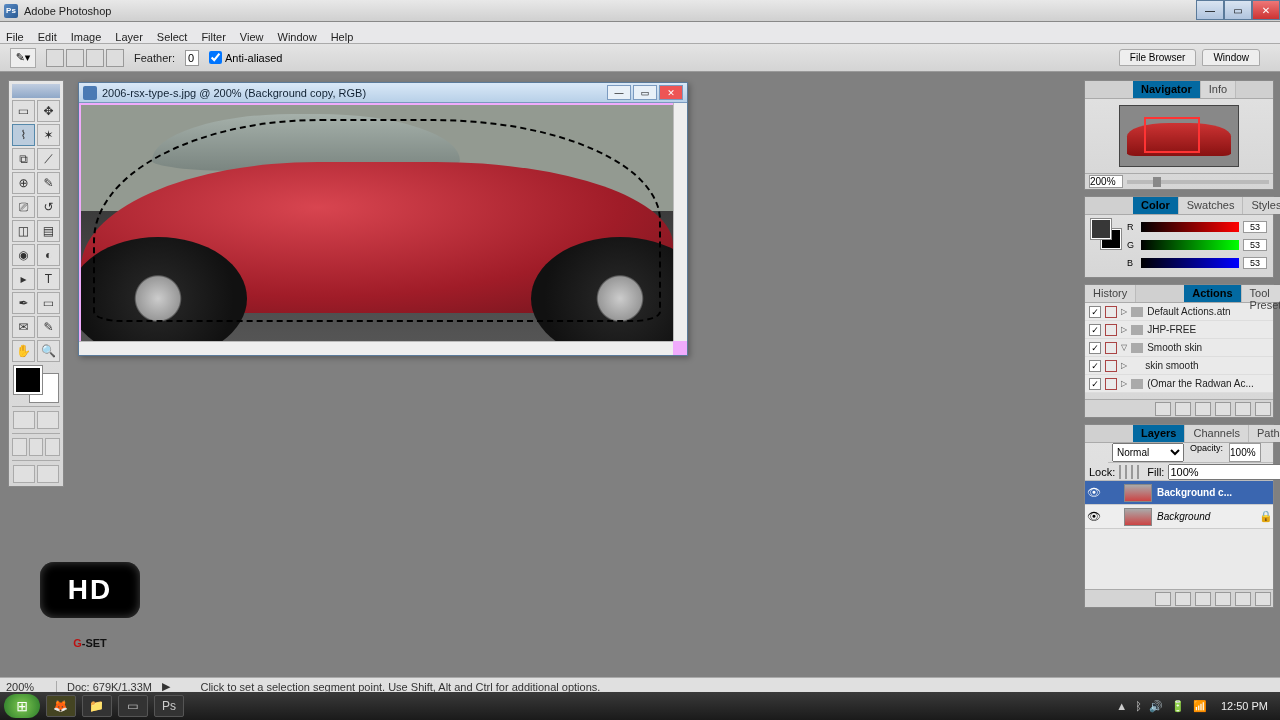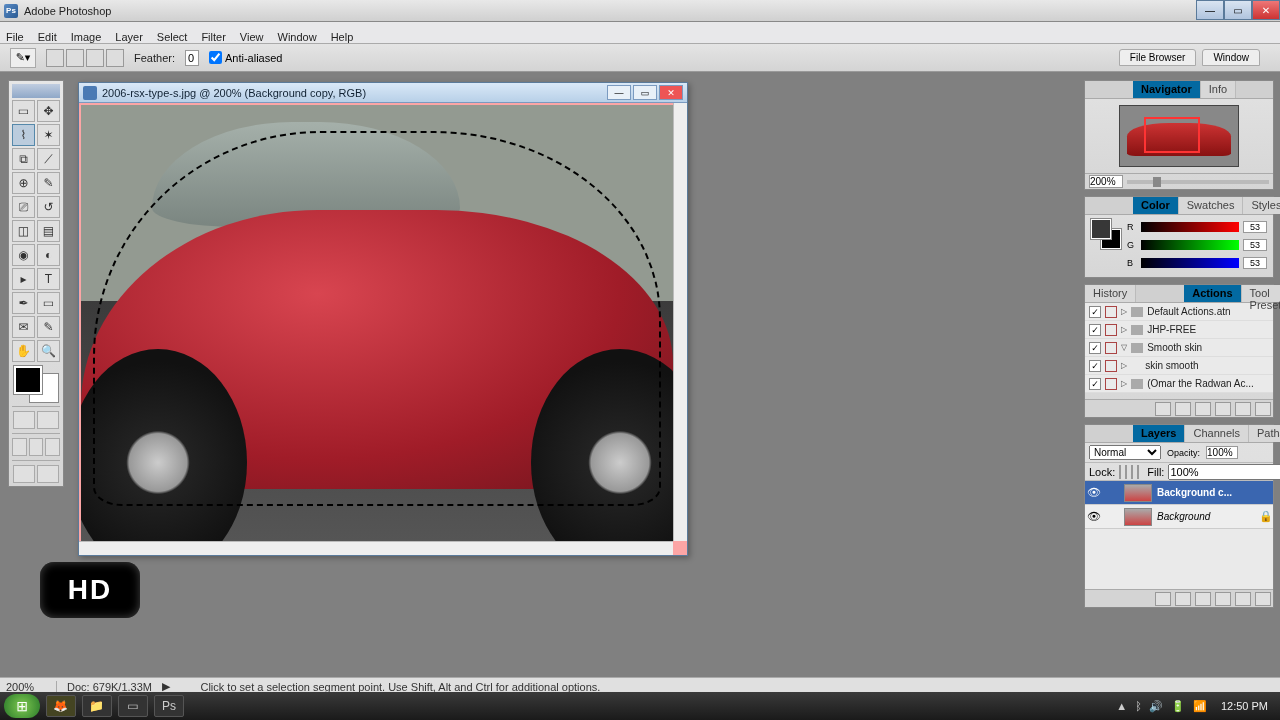--- a/index.html
+++ b/index.html
@@ -29,21 +29,21 @@
 .tools .row { display:flex; gap:2px; margin-bottom:2px;}
 .tools .tbtn { width:24px; height:22px; background:#e0e0e0; border:1px solid #aaa; display:flex;align-items:center;justify-content:center; font-size:12px; color:#333;}
 .tools .tbtn.sel { background:#bcd; border-color:#58a;}
 .tools .swatch-big { width:44px; height:36px; position:relative; margin:4px auto;}
 .tools .swatch-big .fg { width:28px;height:28px;background:#000;border:2px solid #fff; outline:1px solid #888; position:absolute;left:0;top:0;z-index:2;}
 .tools .swatch-big .bg { width:28px;height:28px;background:#fff;border:2px solid #fff; outline:1px solid #888; position:absolute;right:0;bottom:0;}
 .tools .sep { height:1px; background:#aaa; margin:4px 0;}
 .tools .mini { display:flex; gap:2px; justify-content:center;}
 .tools .mini div { width:22px;height:18px;background:#e0e0e0;border:1px solid #aaa;}
 
-.doc-win { position:absolute; left:78px; top:10px; width:610px; height:474px; background:#fca5a5; border:1px solid #5a7a9a; box-shadow:2px 2px 6px rgba(0,0,0,.3);}
+.doc-win { position:absolute; left:78px; top:10px; width:610px; height:274px; background:#f0abfc; border:1px solid #5a7a9a; box-shadow:2px 2px 6px rgba(0,0,0,.3);}
 .doc-win .dtitle { height:20px; background:linear-gradient(#d9e8f7,#b8d0e8); display:flex; align-items:center; padding:0 4px; border-bottom:1px solid #7a9ac0;}
 .doc-win .dtitle .dicon { width:14px;height:14px;background:#4a7ab4;border-radius:2px;margin-right:5px;}
 .doc-win .dtitle .dtxt { flex:1; color:#123; font-size:11px;}
 .doc-win .dtitle .dbtns { display:flex; gap:2px;}
 .doc-win .dtitle .dbtns div { width:24px;height:15px;border:1px solid #7a9ac0;background:#e8f0f8;display:flex;align-items:center;justify-content:center;font-size:9px;}
 .doc-win .dtitle .dbtns .dclose{background:#e55;color:#fff;}
 .doc-win .canvas { position:absolute; left:2px; top:22px; right:14px; bottom:14px; overflow:hidden; background:#808080;}
 .doc-win .vscroll { position:absolute; right:0; top:20px; bottom:14px; width:14px; background:#eee; border-left:1px solid #bbb;}
 .doc-win .hscroll { position:absolute; left:0; right:14px; bottom:0; height:14px; background:#eee; border-top:1px solid #bbb;}
 .car-img { width:100%; height:100%; position:relative; background:linear-gradient(#939a91 0%, #939a91 45%, #3b3b3b 45%, #555 100%);}
@@ -80,21 +80,21 @@
 .crow .bar.b { background:linear-gradient(to right,#000,#00f);}
 .crow .val { width:24px; font-size:9px; border:1px solid #999; text-align:center; background:#fff;}
 
 .act-body { height:96px; overflow:hidden;}
 .act-row { display:flex; align-items:center; height:18px; padding:0 4px; gap:4px; border-bottom:1px solid #ddd; background:#eaeaea;}
 .act-row .chk { width:12px;height:12px;border:1px solid #888;background:#fff;display:flex;align-items:center;justify-content:center;font-size:9px;}
 .act-row .boxr { width:12px;height:12px;border:1px solid #a44;}
 .act-row .tri { font-size:8px; color:#555;}
 .act-row .fold { width:12px;height:10px;background:#aaa;}
 .act-row .nm { flex:1; font-size:10px; color:#222;}
-.lay-opts { display:flex; align-items:center; height:20px; padding:0 4px; gap:6px; border-bottom:1px solid #bbb;}
+.lay-opts { display:flex; height:20px; padding:0 4px; gap:6px; border-bottom:1px solid #bbb;margin-left:23px;}
 .lay-opts select { font-size:10px; width:72px;}
 .lay-opts .op { font-size:9px;}
 .lay-opts input { width:32px;font-size:10px;border:1px solid #999;}
 .lay-lock { display:flex; align-items:center; height:18px; padding:0 4px; gap:4px; border-bottom:1px solid #bbb; font-size:9px;}
 .lay-lock .licon{width:14px;height:14px;border:1px solid #999;background:#eee;}
 .lay-list { }
 .lyr { display:flex; align-items:center; height:24px; border-bottom:1px solid #ccc; background:#eee;}
 .lyr.sel { background:#3a66b0; color:#fff;}
 .lyr .eye { width:18px; text-align:center;}
 .lyr .lnk { width:18px; text-align:center;}
@@ -408,20 +408,21 @@
           <div></div>
           <div></div>
           <div></div>
           <div></div>
         </div>
     </div>
   </div>
 
   <div class="hd-logo">
     <div class="hd">HD</div>
+    <div class="gset"><span class="g">G</span><span class="s">-SET</span></div>
   </div>
 
 </div>
 
 <div class="statusbar">
   <span class="zoom">200%</span>
   <div class="sep2"></div>
   <span>Doc: 679K/1.33M</span>
   <span>▶</span>
   <span class="hint">Click to set a selection segment point.  Use Shift, Alt and Ctrl for additional options.</span>

